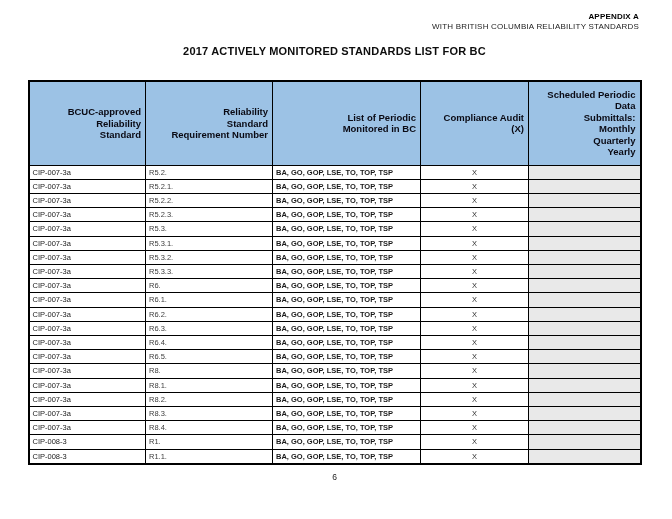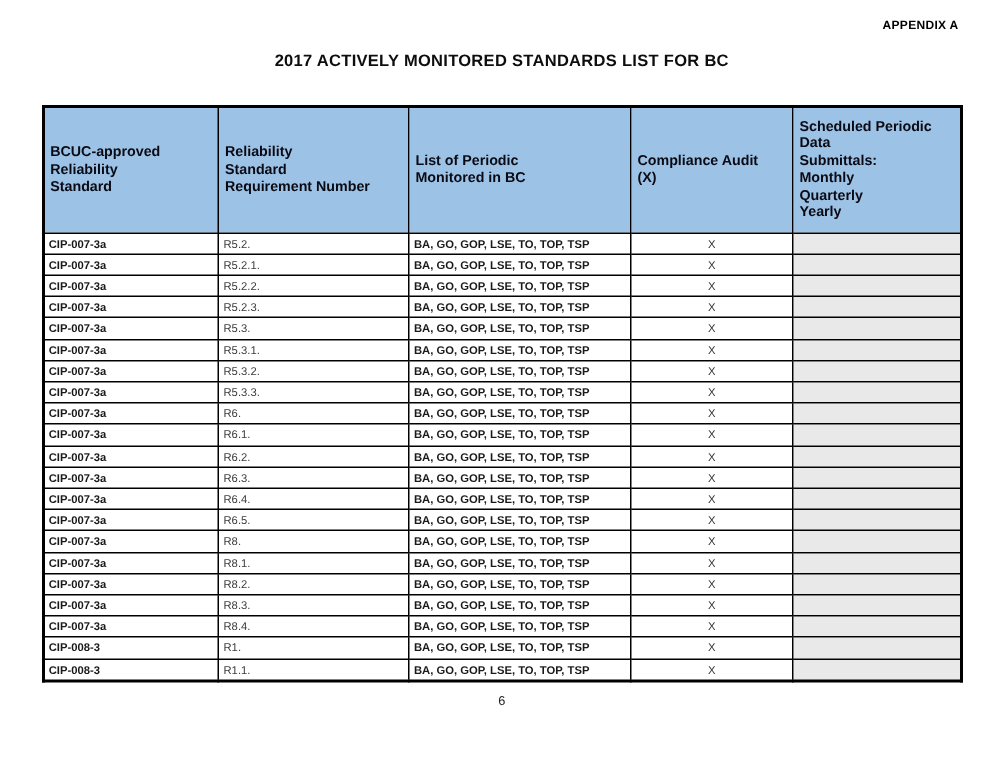--- a/index.html
+++ b/index.html
@@ -50,53 +50,54 @@
     border: 1.5px solid var(--border-color, #000);
     box-sizing: border-box;
     overflow: hidden;
   }
   table.standards th {
     background: var(--header-bg, #9CC2E5);
     height: 84px;
     font-size: 9.5px;
     line-height: 11.5px;
     font-weight: bold;
-    text-align: left;
+    text-align: right;
     vertical-align: middle;
     white-space: pre-line;
     color: #0a0a14;
     padding: 0 4px;
   }
   table.standards td {
     height: 13.2px;
     font-size: 7.5px;
     line-height: 13.2px;
     padding: 0 3px;
     vertical-align: middle;
     white-space: nowrap;
   }
-  td.col-standard   { font-weight: bold; color: #1a1a1a; }
+  td.col-standard   { font-weight: normal; color: #1a1a1a; }
   td.col-requirement{ color: #3c3c3c; }
   td.col-functions  { font-weight: bold; text-align: left; color: #1a1a1a; }
   td.col-audit      { text-align: center; color: #333; }
   td.col-submittals { background: var(--submittals-bg, #E9E9E9); }
   .page-number {
     text-align: center;
     font-size: 8.5px;
     margin-top: 7px;
     color: #222;
   }
 </style>
 </head>
 <body>
 
 <div class="page">
 
   <div class="doc-header">
     <div class="appendix">APPENDIX A</div>
+    <div>WITH BRITISH COLUMBIA RELIABILITY STANDARDS</div>
   </div>
 
   <div class="title">2017 ACTIVELY MONITORED STANDARDS LIST FOR BC</div>
 
   <table class="standards">
     <colgroup>
       <col style="width:117px">
       <col style="width:127px">
       <col style="width:148px">
       <col style="width:108px">

